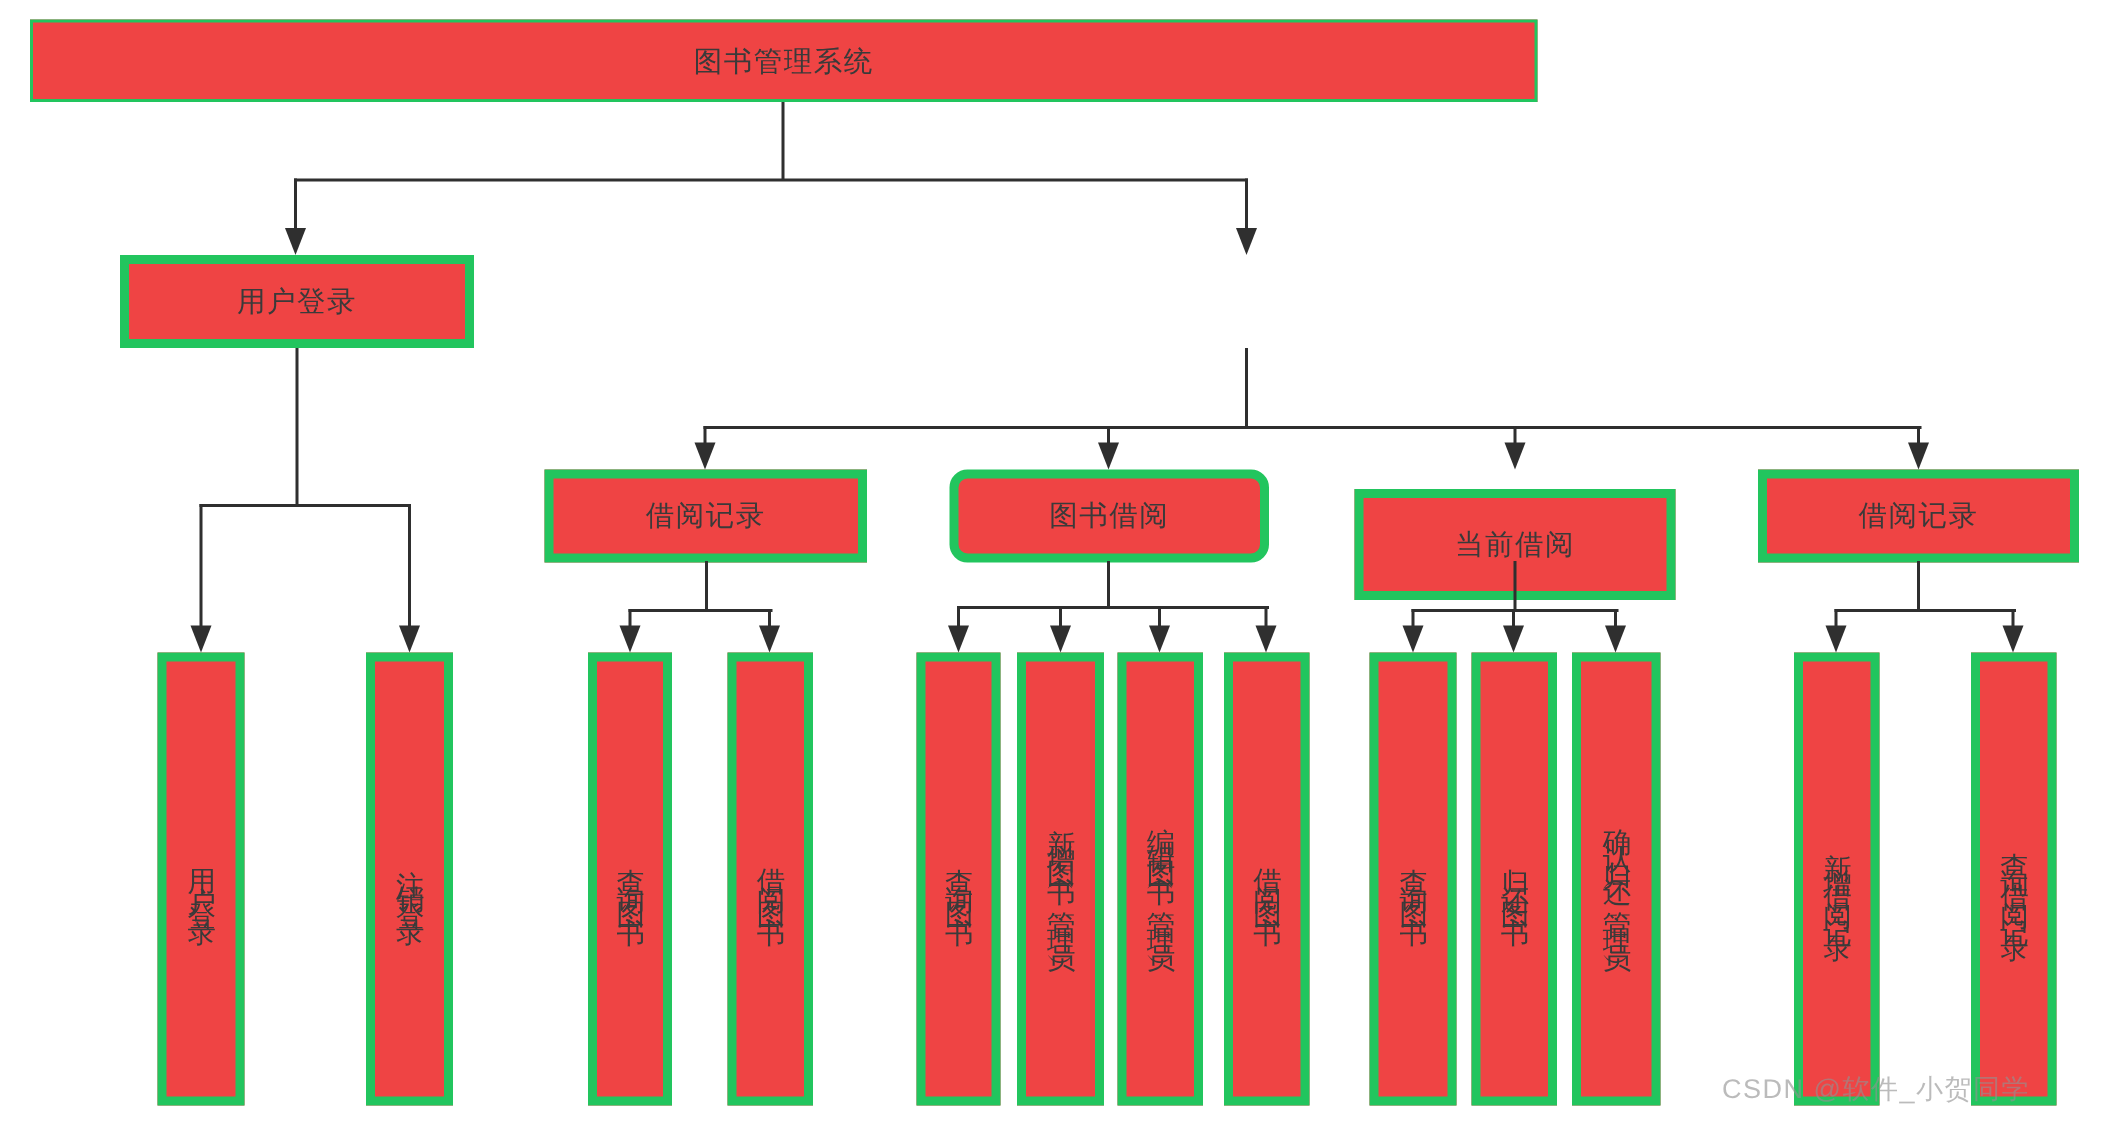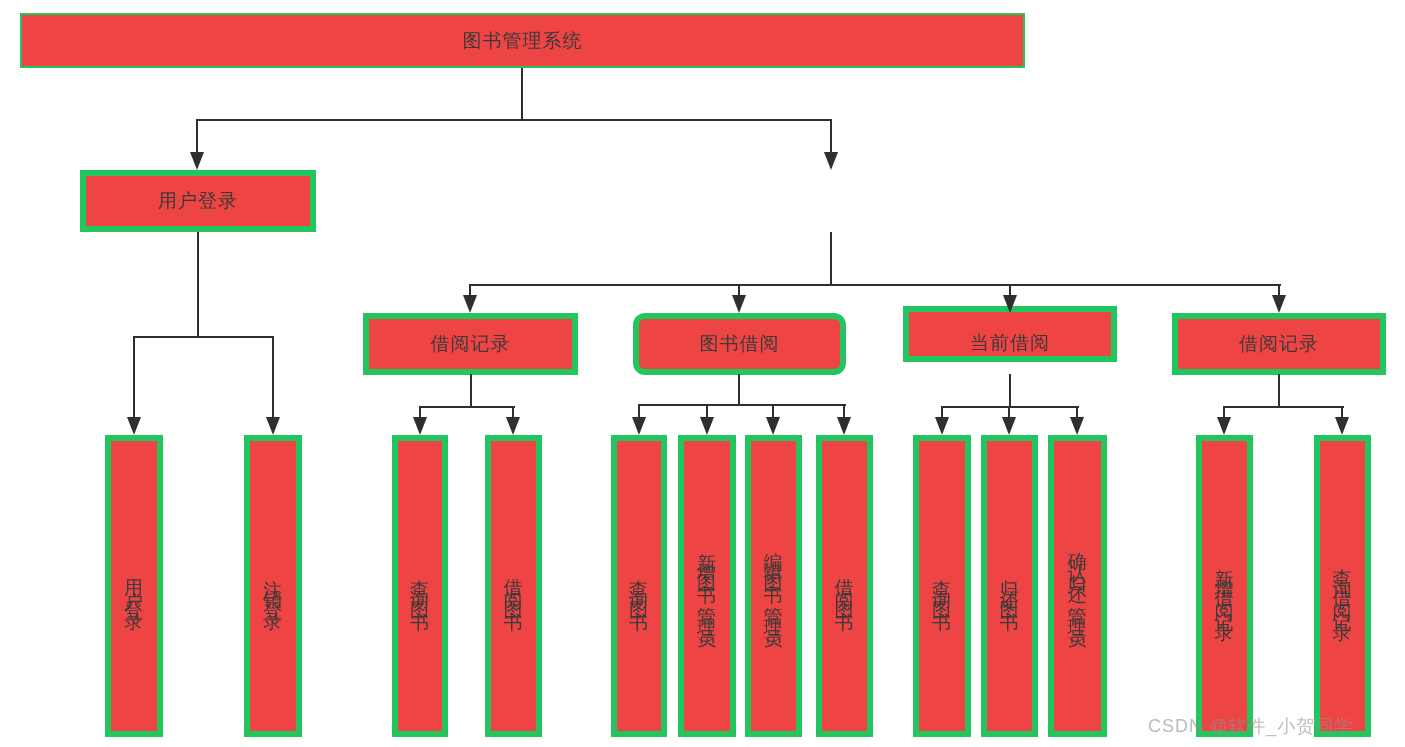--- a/index.html
+++ b/index.html
@@ -60,21 +60,21 @@
   <div class="box" style="left:80px; top:170px; width:236px; height:62px;">
     <span class="hlabel">用户登录</span>
   </div>
 
   <div class="box" style="left:363px; top:313px; width:215px; height:62px;">
     <span class="hlabel">借阅记录</span>
   </div>
   <div class="box" style="left:633px; top:313px; width:213px; height:62px;border-radius:12px;">
     <span class="hlabel">图书借阅</span>
   </div>
-  <div class="box" style="left:903px; top:306px; width:214px; height:56px;align-items:flex-end;">
+  <div class="box" style="left:903px; top:326px; width:214px; height:74px;">
     <span class="hlabel">当前借阅</span>
   </div>
   <div class="box" style="left:1172px; top:313px; width:214px; height:62px;">
     <span class="hlabel">借阅记录</span>
   </div>
 
   <div class="box" style="left:105px; top:435px; width:58px; height:302px;">
     <span class="vlabel">用户登录</span>
   </div>
   <div class="box" style="left:244px; top:435px; width:58px; height:302px;">

